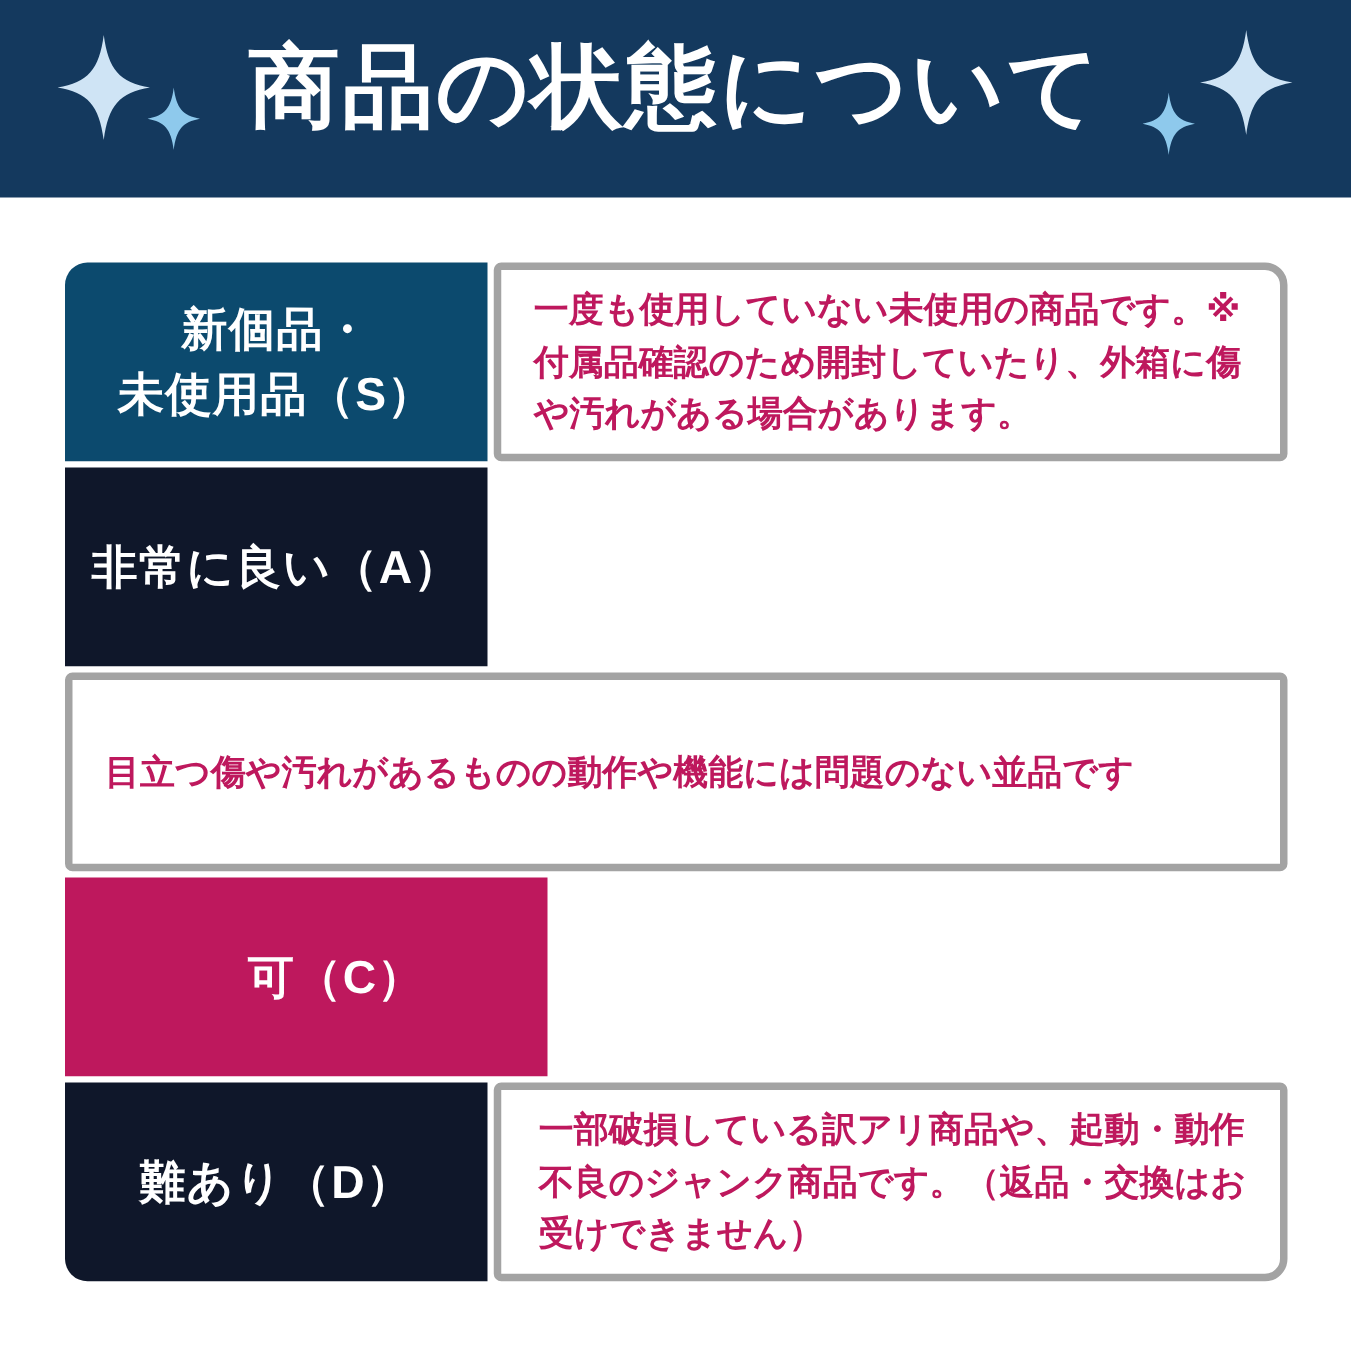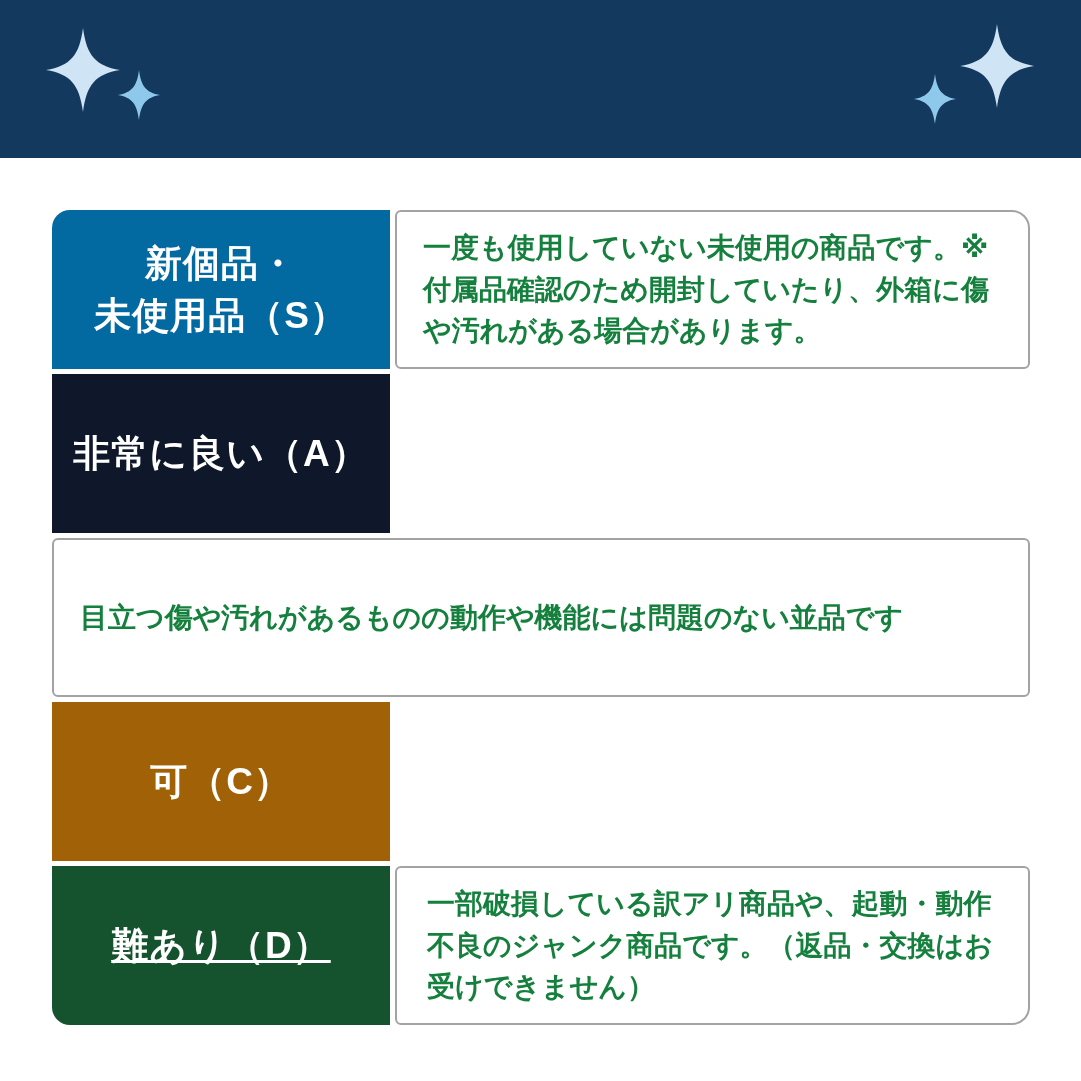--- a/index.html
+++ b/index.html
@@ -56,25 +56,25 @@
     font-weight:800;
     line-height:1.4;
     white-space:pre-line;
     letter-spacing:1px;
   }
   .desc{
     flex:1;
     display:flex;
     align-items:center;
     background:#ffffff;
-    border:2px solid #a3a3a3;
+    border:6px solid #a3a3a3;
     border-radius:6px;
     padding:14px 26px;
     box-sizing:border-box;
-    color:#15803d;
+    color:#be185d;
     font-size:28px;
     line-height:1.48;
     font-weight:600;
   }
   .row:first-child .grade{border-top-left-radius:18px;}
   .row:first-child .desc{border-top-right-radius:18px;}
   .row:last-child .grade{border-bottom-left-radius:18px;}
   .row:last-child .desc{border-bottom-right-radius:18px;padding-left:30px;}
 </style>
 </head>
@@ -84,56 +84,57 @@
   <span class="sparkle sp-big-left">
     <svg viewBox="0 0 100 100" preserveAspectRatio="none">
       <path d="M50 0 C55 33 67 45 100 50 C67 55 55 67 50 100 C45 67 33 55 0 50 C33 45 45 33 50 0 Z" style="fill: rgb(207, 228, 245);"></path>
     </svg>
   </span>
   <span class="sparkle sp-small-left">
     <svg viewBox="0 0 100 100" preserveAspectRatio="none">
       <path d="M50 0 C55 33 67 45 100 50 C67 55 55 67 50 100 C45 67 33 55 0 50 C33 45 45 33 50 0 Z" style="fill: rgb(142, 201, 236);"></path>
     </svg>
   </span>
+  <h1 class="title" style="color: rgb(255, 255, 255);">商品の状態について</h1>
   <span class="sparkle sp-small-right">
     <svg viewBox="0 0 100 100" preserveAspectRatio="none">
       <path d="M50 0 C55 33 67 45 100 50 C67 55 55 67 50 100 C45 67 33 55 0 50 C33 45 45 33 50 0 Z" style="fill: rgb(142, 201, 236);"></path>
     </svg>
   </span>
   <span class="sparkle sp-big-right">
     <svg viewBox="0 0 100 100" preserveAspectRatio="none">
       <path d="M50 0 C55 33 67 45 100 50 C67 55 55 67 50 100 C45 67 33 55 0 50 C33 45 45 33 50 0 Z" style="fill: rgb(207, 228, 245);"></path>
     </svg>
   </span>
 </div>
 
 <div class="table">
 
   <div class="row">
-    <div class="grade" style="background: #0369a1;">新個品・
+    <div class="grade" style="background: #0c4a6e;">新個品・
 未使用品（S）</div>
     <div class="desc">
       <span>一度も使用していない未使用の商品です。※付属品確認のため開封していたり、外箱に傷や汚れがある場合があります。</span>
     </div>
   </div>
 
   <div class="row">
     <div class="grade" style="background: #0f172a;">非常に良い（A）</div>
   </div>
 
   <div class="row">
     <div class="desc">
       <span>目立つ傷や汚れがあるものの動作や機能には問題のない並品です</span>
     </div>
   </div>
 
   <div class="row">
-    <div class="grade" style="background: #a16207;">可（C）</div>
+    <div class="grade" style="background: #be185d; padding-left: 48px;">可（C）</div>
   </div>
 
   <div class="row">
-    <div class="grade" style="background: #14532d; text-decoration: underline;">難あり（D）</div>
+    <div class="grade" style="background: #0f172a;">難あり（D）</div>
     <div class="desc">
       <span>一部破損している訳アリ商品や、起動・動作不良のジャンク商品です。（返品・交換はお受けできません）</span>
     </div>
   </div>
 
 </div>
 
 </body></html>

